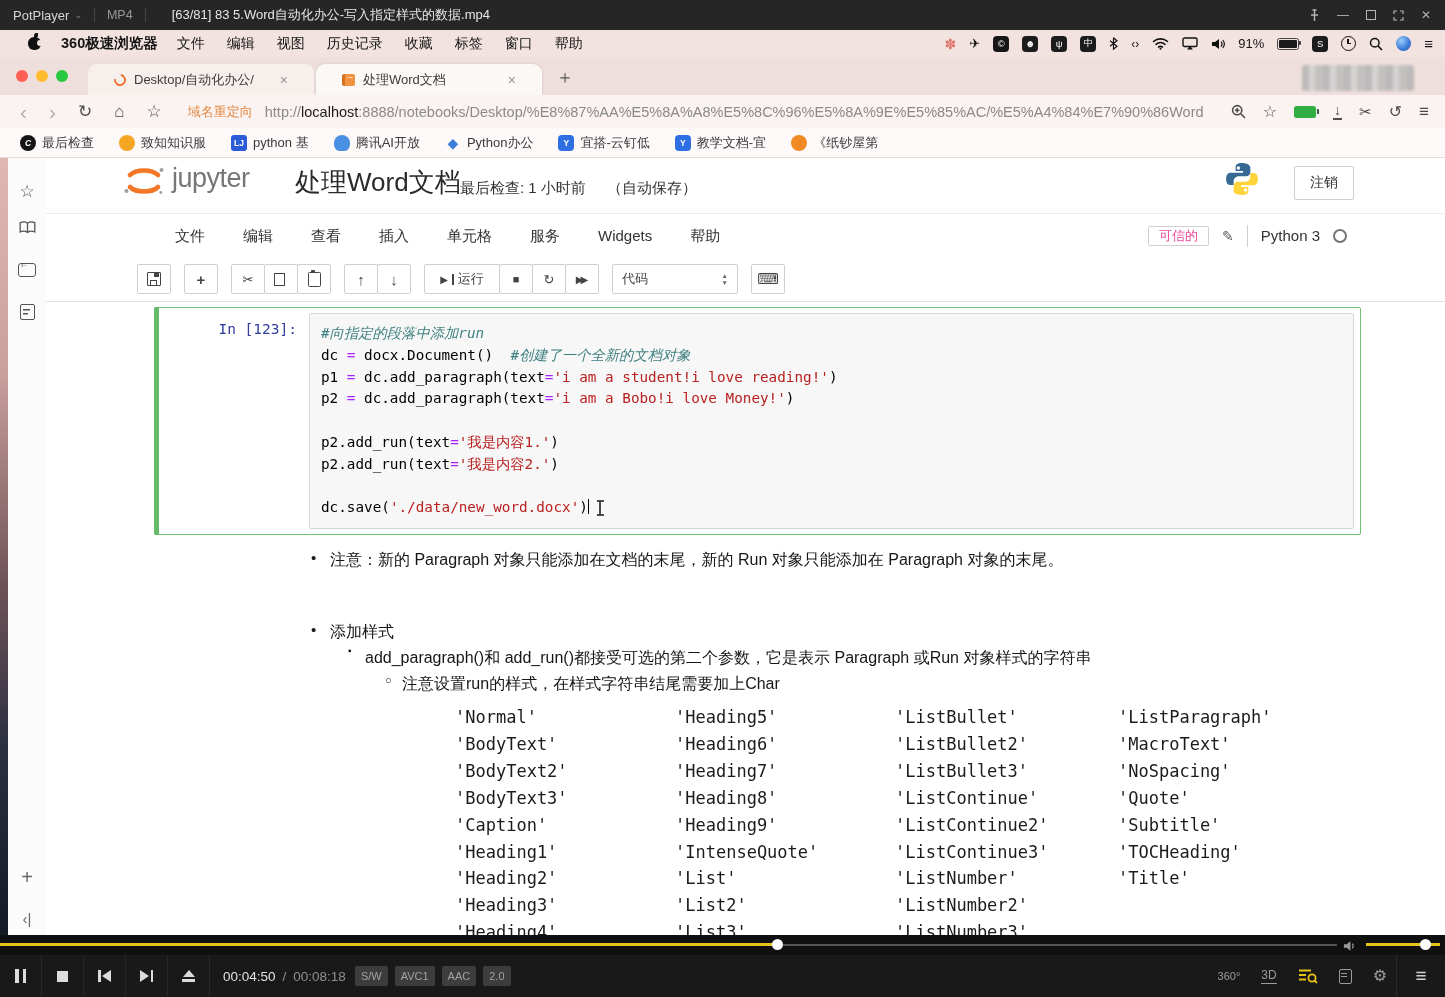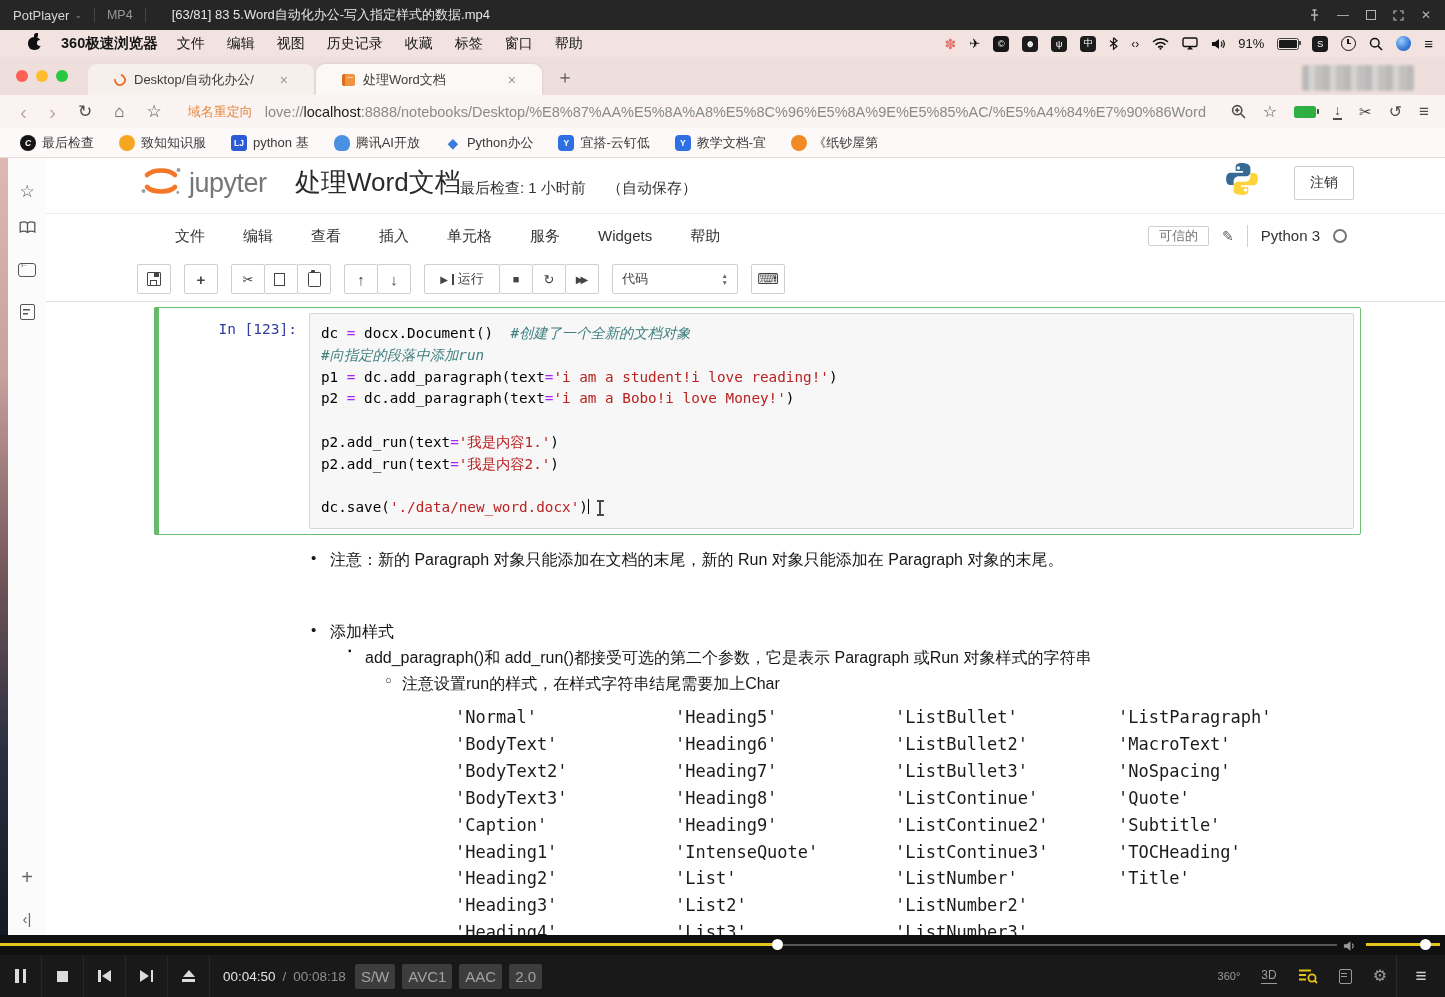--- a/index.html
+++ b/index.html
@@ -90,33 +90,33 @@
   #sidebar{position:absolute;left:8px;top:0;bottom:0;width:38px;background:#fbfbfb;border-right:1px solid #e8e8e8;}
   .sb-ic{position:absolute;left:0;width:38px;display:flex;justify-content:center;color:#555;}
   .capt{width:16px;height:12px;border:1.5px solid #555;border-radius:3px;position:relative;}
   .capt::after{content:'›·';position:absolute;left:2px;top:-3px;font-size:8px;color:#555;}
   .noteic-sb{width:13px;height:14px;border:1.5px solid #555;border-radius:2px;
     background-image:linear-gradient(#555,#555),linear-gradient(#555,#555);background-size:7px 1.5px,5px 1.5px;
     background-position:2px 4px,2px 7.5px;background-repeat:no-repeat;}
 
   
   #jup{position:absolute;left:46px;right:0;top:0;bottom:0;background:#fff;overflow:hidden;}
-  #jlogo{position:absolute;left:93px;top:6px;display:flex;align-items:flex-end;}
+  #jlogo{position:absolute;left:76px;top:6px;display:flex;align-items:flex-start;}
   .jword{font-size:27px;color:#767677;margin-left:6px;letter-spacing:-0.5px;}
   #jtitle{position:absolute;left:249px;top:8px;font-size:26px;color:#2a2a2a;}
   #jcheck{position:absolute;left:414px;top:22px;font-size:15px;color:#333;}
   #jauto{position:absolute;left:561px;top:22px;font-size:15px;color:#333;}
   #pylogo{position:absolute;left:1178px;top:4px;}
   #logout{position:absolute;left:1248px;top:9px;border:1px solid #cfcfcf;border-radius:2px;background:#fff;
     padding:7px 15px;font-size:14px;color:#333;}
   #jmenurow{position:absolute;left:0;right:0;top:56px;height:43px;border-top:1px solid #ececec;}
   #jmenu-items{display:flex;padding-left:110px;}
   .jmenu-item{padding:0 19px;line-height:43px;font-size:15px;color:#333;}
   .jmenu-right{position:absolute;right:98px;top:0;height:43px;display:flex;align-items:center;gap:13px;color:#555;}
-  .trusted{border:1px solid #cfcfcf;border-radius:2px;padding:0 10px;font-size:13px;color:#737373;background:#fff;}
+  .trusted{border:1px solid #cfcfcf;border-radius:2px;padding:0 10px;font-size:13px;color:#ec4899;background:#fff;}
   .pencil{font-size:14px;}
   .vsep{width:1px;height:22px;background:#cfcfcf;}
   .kernel-name{font-size:15px;color:#333;}
   .kernel-dot{width:14px;height:14px;border:2px solid #757575;border-radius:50%;box-sizing:border-box;}
   #jtoolbar{position:absolute;left:0;right:0;top:100px;height:44px;border-bottom:1px solid #e1e1e1;
     display:flex;align-items:center;gap:13px;padding-left:91px;}
   .tgroup{display:flex;}
   .tbtn{min-width:34px;height:30px;border:1px solid #cfcfcf;background:#fff;border-radius:2px;display:flex;
     align-items:center;justify-content:center;font-size:13px;color:#444;box-sizing:border-box;gap:4px;}
   .tgroup .tbtn + .tbtn{margin-left:-1px;}
@@ -179,21 +179,21 @@
   .skip{display:flex;align-items:center;gap:1.5px;}
   .skipbar{width:2.5px;height:12px;background:#dcdcdc;}
   .tri-l{width:0;height:0;border-top:6px solid transparent;border-bottom:6px solid transparent;border-right:9px solid #dcdcdc;}
   .tri-r{width:0;height:0;border-top:6px solid transparent;border-bottom:6px solid transparent;border-left:9px solid #dcdcdc;}
   .eject{display:flex;flex-direction:column;align-items:center;gap:2px;}
   .eject .tri-u{width:0;height:0;border-left:6.5px solid transparent;border-right:6.5px solid transparent;border-bottom:7px solid #dcdcdc;}
   .eject .ebar{width:13px;height:2.5px;background:#dcdcdc;}
   .timebox{display:flex;align-items:center;gap:7px;margin-left:13px;font-size:13.5px;white-space:nowrap;}
   .t-cur{color:#e2e2e2;} .t-sep,.t-tot{color:#8f8f8f;}
   #badges{display:flex;gap:7px;margin-left:9px;}
-  .badge{background:#3d3d3d;color:#a2a2a2;font-size:15px;padding:4px 6px;border-radius:2px;text-align:right;}
+  .badge{background:#3d3d3d;color:#a2a2a2;font-size:11px;padding:4px 6px;border-radius:2px;text-align:right;}
   .ctrl-right{position:absolute;right:58px;top:0;bottom:0;display:flex;align-items:center;gap:21px;}
   .lbl360{font-size:11px;color:#9c9c9c;}
   .lbl3d{font-size:12px;color:#9c9c9c;border-bottom:1px solid #9c9c9c;padding-bottom:1px;}
   .gear{font-size:16px;color:#9c9c9c;line-height:1;}
   .noteic{width:11px;height:13px;border:1.4px solid #9a9a9a;border-radius:2px;
     background-image:linear-gradient(#9a9a9a,#9a9a9a),linear-gradient(#9a9a9a,#9a9a9a);background-size:6px 1.4px,6px 1.4px;
     background-position:1.5px 3px,1.5px 6px;background-repeat:no-repeat;}
   .menu-cell{position:absolute;right:0;top:0;bottom:0;width:48px;border-left:1px solid #2a2a2a;display:flex;align-items:center;justify-content:center;color:#cfcfcf;font-size:19px;}
 </style>
 </head>
@@ -292,21 +292,21 @@
     <span class="watermark"></span>
   </div>
 
   <div id="navbar">
     <span class="nav-ic first dim" style="font-size:21px;">‹</span>
     <span class="nav-ic dim" style="font-size:21px;">›</span>
     <span class="nav-ic">↻</span>
     <span class="nav-ic">⌂</span>
     <span class="nav-ic">☆</span>
     <span class="redirect">域名重定向</span>
-    <span class="url"><span>love://</span><b>localhost</b><span>:8888/notebooks/Desktop/%E8%87%AA%E5%8A%A8%E5%8C%96%E5%8A%9E%E5%85%AC/%E5%A4%84%E7%90%86Word</span></span>
+    <span class="url"><span>http://</span><b>localhost</b><span>:8888/notebooks/Desktop/%E8%87%AA%E5%8A%A8%E5%8C%96%E5%8A%9E%E5%85%AC/%E5%A4%84%E7%90%86Word</span></span>
     <span class="nav-right">
       <svg width="15" height="15" viewBox="0 0 15 15" fill="none" stroke="#4c4c4c" stroke-width="1.6">
           <circle cx="6.2" cy="6.2" r="4.6"></circle>
           <path d="M9.8 9.8 14 14"></path>
           <path d="M4 6.2h4.4M6.2 4v4.4"></path>
         </svg>
       <span style="font-size:16px;">☆</span>
       <span class="nav-batt"></span>
       <span class="dl">↓</span>
       <span style="font-size:15px;">✂</span>
@@ -458,22 +458,22 @@
             </span>
         </span>
         <span class="tgroup">
             <span class="tbtn" style="font-size:15px;">⌨</span>
           </span>
       </div>
 
       <div id="cell">
         <div class="promptcol mono">In [123]:</div>
         <div class="inputarea mono" id="code-lines">
+            <div class="cm-line"><span class="cm-c">#向指定的段落中添加run</span></div>
             <div class="cm-line"><span class="cm-n">dc </span><span class="cm-o">=</span><span class="cm-n"> docx.Document()  </span><span class="cm-c">#创建了一个全新的文档对象</span></div>
-            <div class="cm-line"><span class="cm-c">#向指定的段落中添加run</span></div>
             <div class="cm-line"><span class="cm-n">p1 </span><span class="cm-o">=</span><span class="cm-n"> dc.add_paragraph(text</span><span class="cm-o">=</span><span class="cm-s">'i am a student!i love reading!'</span><span class="cm-n">)</span></div>
             <div class="cm-line"><span class="cm-n">p2 </span><span class="cm-o">=</span><span class="cm-n"> dc.add_paragraph(text</span><span class="cm-o">=</span><span class="cm-s">'i am a Bobo!i love Money!'</span><span class="cm-n">)</span></div>
             <div class="cm-line">&nbsp;</div>
             <div class="cm-line"><span class="cm-n">p2.add_run(text</span><span class="cm-o">=</span><span class="cm-s">'我是内容1.'</span><span class="cm-n">)</span></div>
             <div class="cm-line"><span class="cm-n">p2.add_run(text</span><span class="cm-o">=</span><span class="cm-s">'我是内容2.'</span><span class="cm-n">)</span></div>
             <div class="cm-line">&nbsp;</div>
             <div class="cm-line"><span class="cm-n">dc.save(</span><span class="cm-s">'./data/new_word.docx'</span><span class="cm-n">)</span><span class="caret"></span><span class="ibeam"></span></div>
           </div>
       </div>
 

